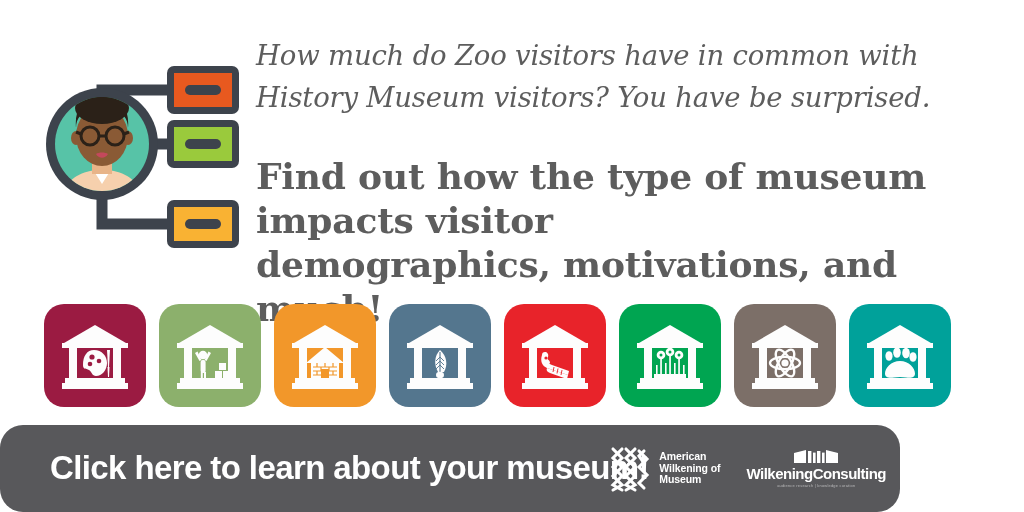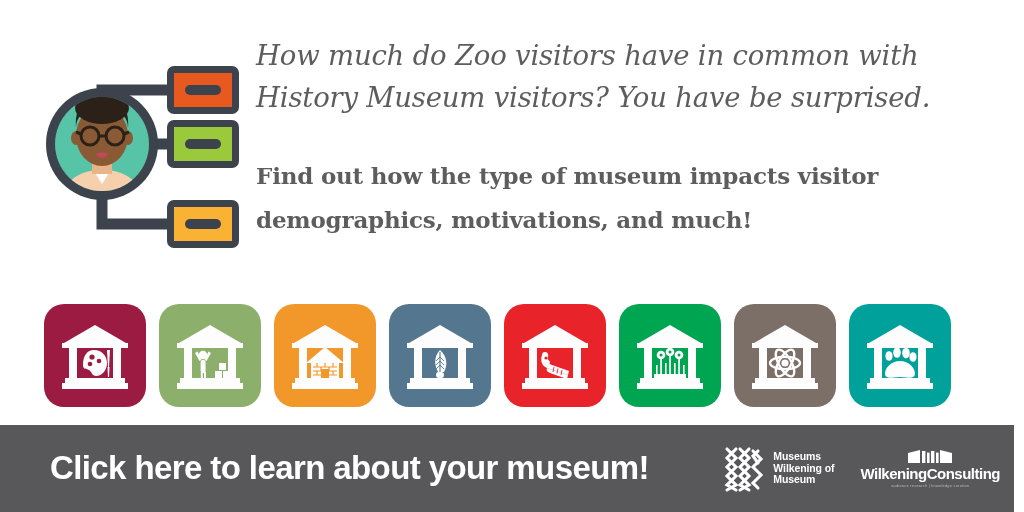--- a/index.html
+++ b/index.html
@@ -25,21 +25,21 @@
     font-style:italic;
     font-size:27.5px;
     line-height:42px;
     color:#5d5d5d;
     letter-spacing:-0.2px;
     margin:0;
   }
   .cta-copy{
     font-family:"DejaVu Serif","Liberation Serif",serif;
     font-weight:bold;
-    font-size:23px;
+    font-size:36px;
     line-height:44px;
     color:#5d5d5d;
     letter-spacing:-0.2px;
     margin:36px 0 0 0;
   }
 
   
   #tiles{
     position:absolute;left:0;top:303px;width:1024px;height:105px;
     display:flex;justify-content:flex-start;align-items:center;
@@ -48,22 +48,23 @@
   .tile{
     width:102px;height:103px;border-radius:20px;
     margin-right:13px;flex:0 0 auto;
     display:flex;align-items:center;justify-content:center;
     position:relative;
   }
   .tile svg{display:block;}
 
   
   #footer{
-    position:absolute;left:0;top:425px;width:1014px;height:87px;
+    position:absolute;left:0;top:425px;width:900px;height:87px;
     background:#58585b;
+    border-radius:23px;
   }
   #footer-cta{
     position:absolute;left:50px;top:20px;
     font-family:"Liberation Sans",sans-serif;
     font-weight:bold;
     font-size:33px;
     line-height:46px;
     color:#ffffff;
     letter-spacing:-0.6px;
     white-space:nowrap;
@@ -345,21 +346,21 @@
           <g fill="none" stroke="#ffffff" stroke-width="3.1" stroke-linecap="round">
             <path d="M5 4 L14 13 L5 22 L14 31 L5 40 L14 45"></path>
             <path d="M14 4 L5 13 L14 22 L5 31 L14 40 L5 45"></path>
             <path d="M18 4 L27 13 L18 22 L27 31 L18 40 L27 45"></path>
             <path d="M27 4 L18 13 L27 22 L18 31 L27 40 L18 45"></path>
             <path d="M31 6 L39 14 L31 22 L39 30 L31 38 L36 43"></path>
             <path d="M36 6 L31 11 L36 18"></path>
           </g>
         </svg>
         <div class="aam-text">
-          <div>Museums</div>
+          <div>American</div>
           <div>Wilkening of</div>
           <div>Museum</div>
         </div>
       </div>
 
       <div class="logo-wc">
         <svg width="48" height="17" viewBox="0 0 48 17">
           <g fill="#ffffff">
             <path d="M2 5 L14 2 L14 15 L2 15 Z"></path>
             <rect x="16" y="3" width="3.4" height="12"></rect>

